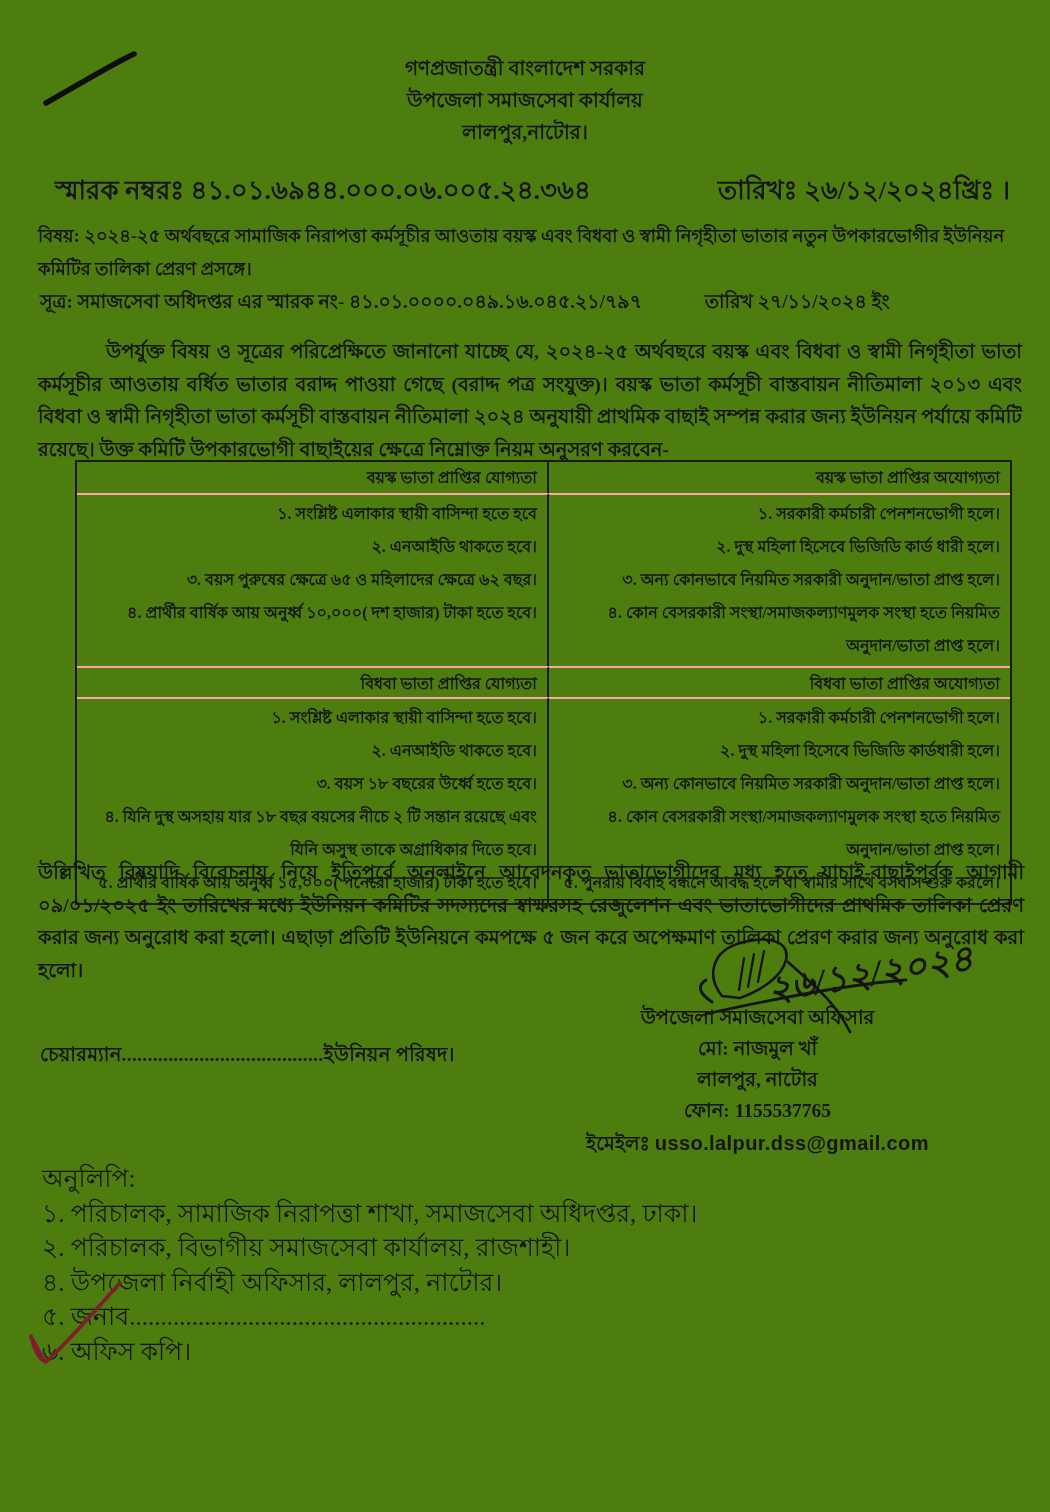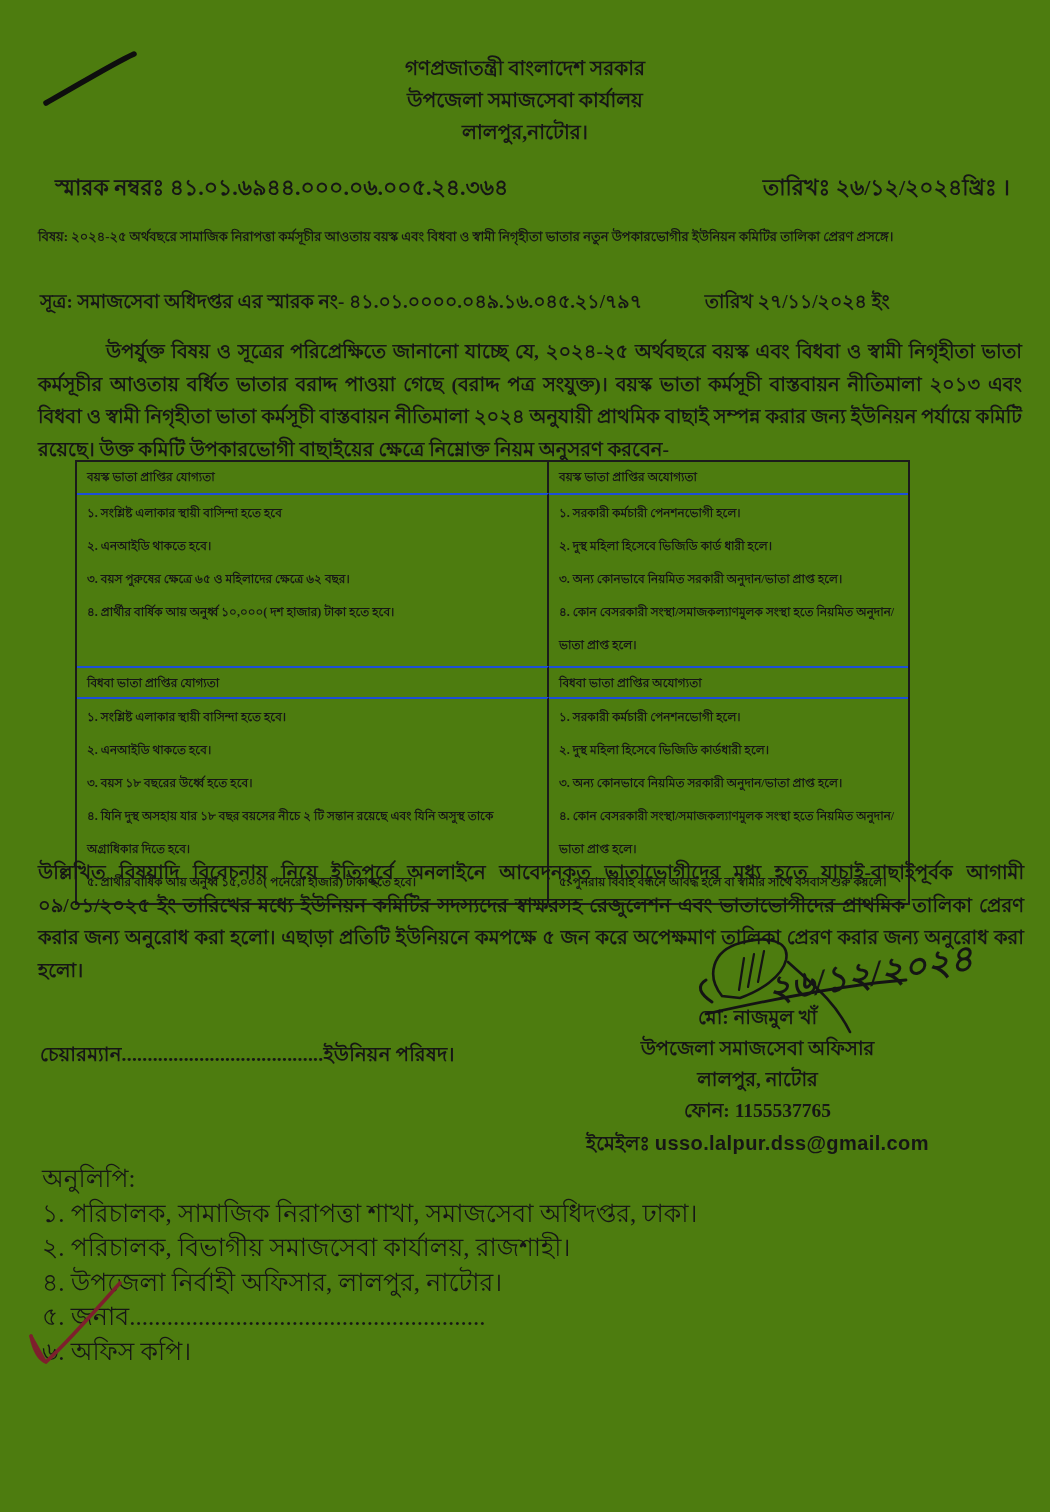--- a/index.html
+++ b/index.html
@@ -15,54 +15,55 @@
   
   .letterhead{
     position:absolute;top:52px;left:0;right:0;
     text-align:center;
     font-size:20px;line-height:32px;font-weight:700;
   }
   
   .memo-row{
     position:absolute;top:170px;left:55px;right:40px;
     display:flex;justify-content:space-between;
-    font-size:22px;font-weight:700;
+    font-size:26px;font-weight:700;
   }
   
   .subject{
     position:absolute;top:220px;left:38px;right:30px;
-    font-size:13px;line-height:33px;font-weight:700;
+    font-size:18px;line-height:33px;font-weight:700;
     text-align:left;
   }
   
   .reference-row{
     position:absolute;top:287px;left:40px;right:40px;
     font-size:19px;font-weight:700;
   }
   .reference-row .ref-date{margin-left:58px;}
   
   .para{
     font-size:19.5px;line-height:32.5px;font-weight:700;
     text-align:justify;
   }
   .para1{position:absolute;top:336px;left:38px;right:28px;text-indent:68px;}
   .para2{position:absolute;top:857px;left:38px;right:26px;}
   
   .ent-table{
-    position:absolute;top:460px;left:75px;width:835px;
+    position:absolute;top:460px;left:75px;width:937px;
     display:grid;
     grid-template-columns:472px 1fr;
     grid-template-rows:31px minmax(133px,auto) 31px minmax(187px,auto);
     border:2.5px solid #1b1b1b;
     box-sizing:border-box;
-    font-size:12px;
+    font-size:16px;
+    text-align:right;
   }
   .cell{padding:2px 10px 4px 10px;box-sizing:border-box;font-weight:700;}
   .cell.colL{border-right:2px solid #1b1b1b;}
-  .cell.rowB{border-top:2px solid #1d4ed8;}
+  .cell.rowB{border-top:2px solid #fca5a5;}
   .cell.hdr{line-height:27px;}
   .cell .li{line-height:33px;}
   
   .chairman{
     position:absolute;top:1040px;left:40px;
     font-size:19.5px;font-weight:700;letter-spacing:.3px;
   }
   
   .sig-block{
     position:absolute;top:1002px;left:555px;width:405px;
@@ -147,22 +148,22 @@
       <div class="li">৪. কোন বেসরকারী সংস্থা/সমাজকল্যাণমুলক সংস্থা হতে নিয়মিত অনুদান/ভাতা প্রাপ্ত হলে।</div>
       <div class="li">৫. পুনরায় বিবাহ বন্ধনে আবদ্ধ হলে বা স্বামীর সাথে বসবাস শুরু করলে।</div>
     </div>
   </div>
 
   <div class="para para2">উল্লিখিত বিষয়াদি বিবেচনায় নিয়ে ইতিপূর্বে অনলাইনে আবেদনকৃত ভাতাভোগীদের মধ্য হতে যাচাই-বাছাইপূর্বক আগামী ০৯/০১/২০২৫ ইং তারিখের মধ্যে ইউনিয়ন কমিটির সদস্যদের স্বাক্ষরসহ রেজুলেশন এবং ভাতাভোগীদের প্রাথমিক তালিকা প্রেরণ করার জন্য অনুরোধ করা হলো। এছাড়া প্রতিটি ইউনিয়নে কমপক্ষে ৫ জন করে অপেক্ষমাণ তালিকা প্রেরণ করার জন্য অনুরোধ করা হলো।</div>
 
   <div class="chairman">চেয়ারম্যান.......................................ইউনিয়ন পরিষদ।</div>
 
   <div class="sig-block">
+    <div>উপজেলা সমাজসেবা অফিসার</div>
     <div>মো: নাজমুল খাঁ</div>
-    <div>উপজেলা সমাজসেবা অফিসার</div>
     <div>লালপুর, নাটোর</div>
     <div>ফোন: 1155537765</div>
     <div class="email-line">
       <span>ইমেইলঃ</span>
       <span class="email">usso.lalpur.dss@gmail.com</span>
     </div>
   </div>
 
   <div class="distribution">
     <div>অনুলিপি:</div>

